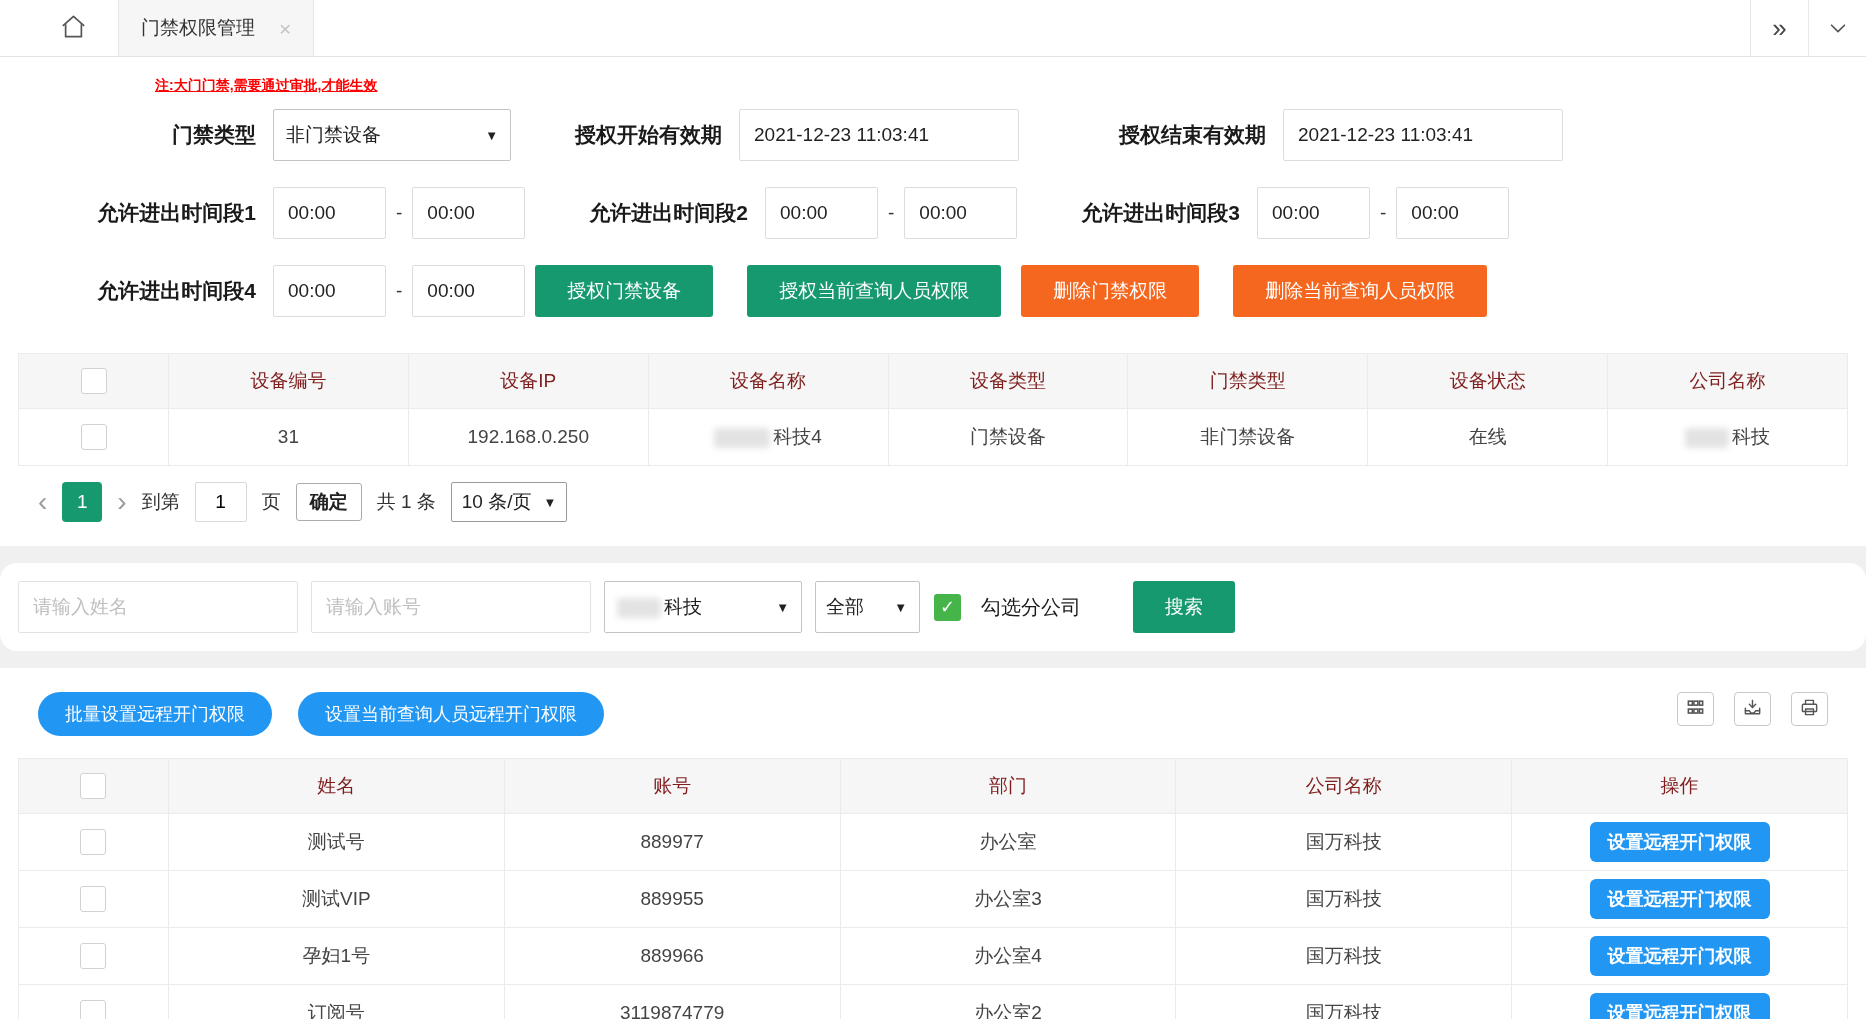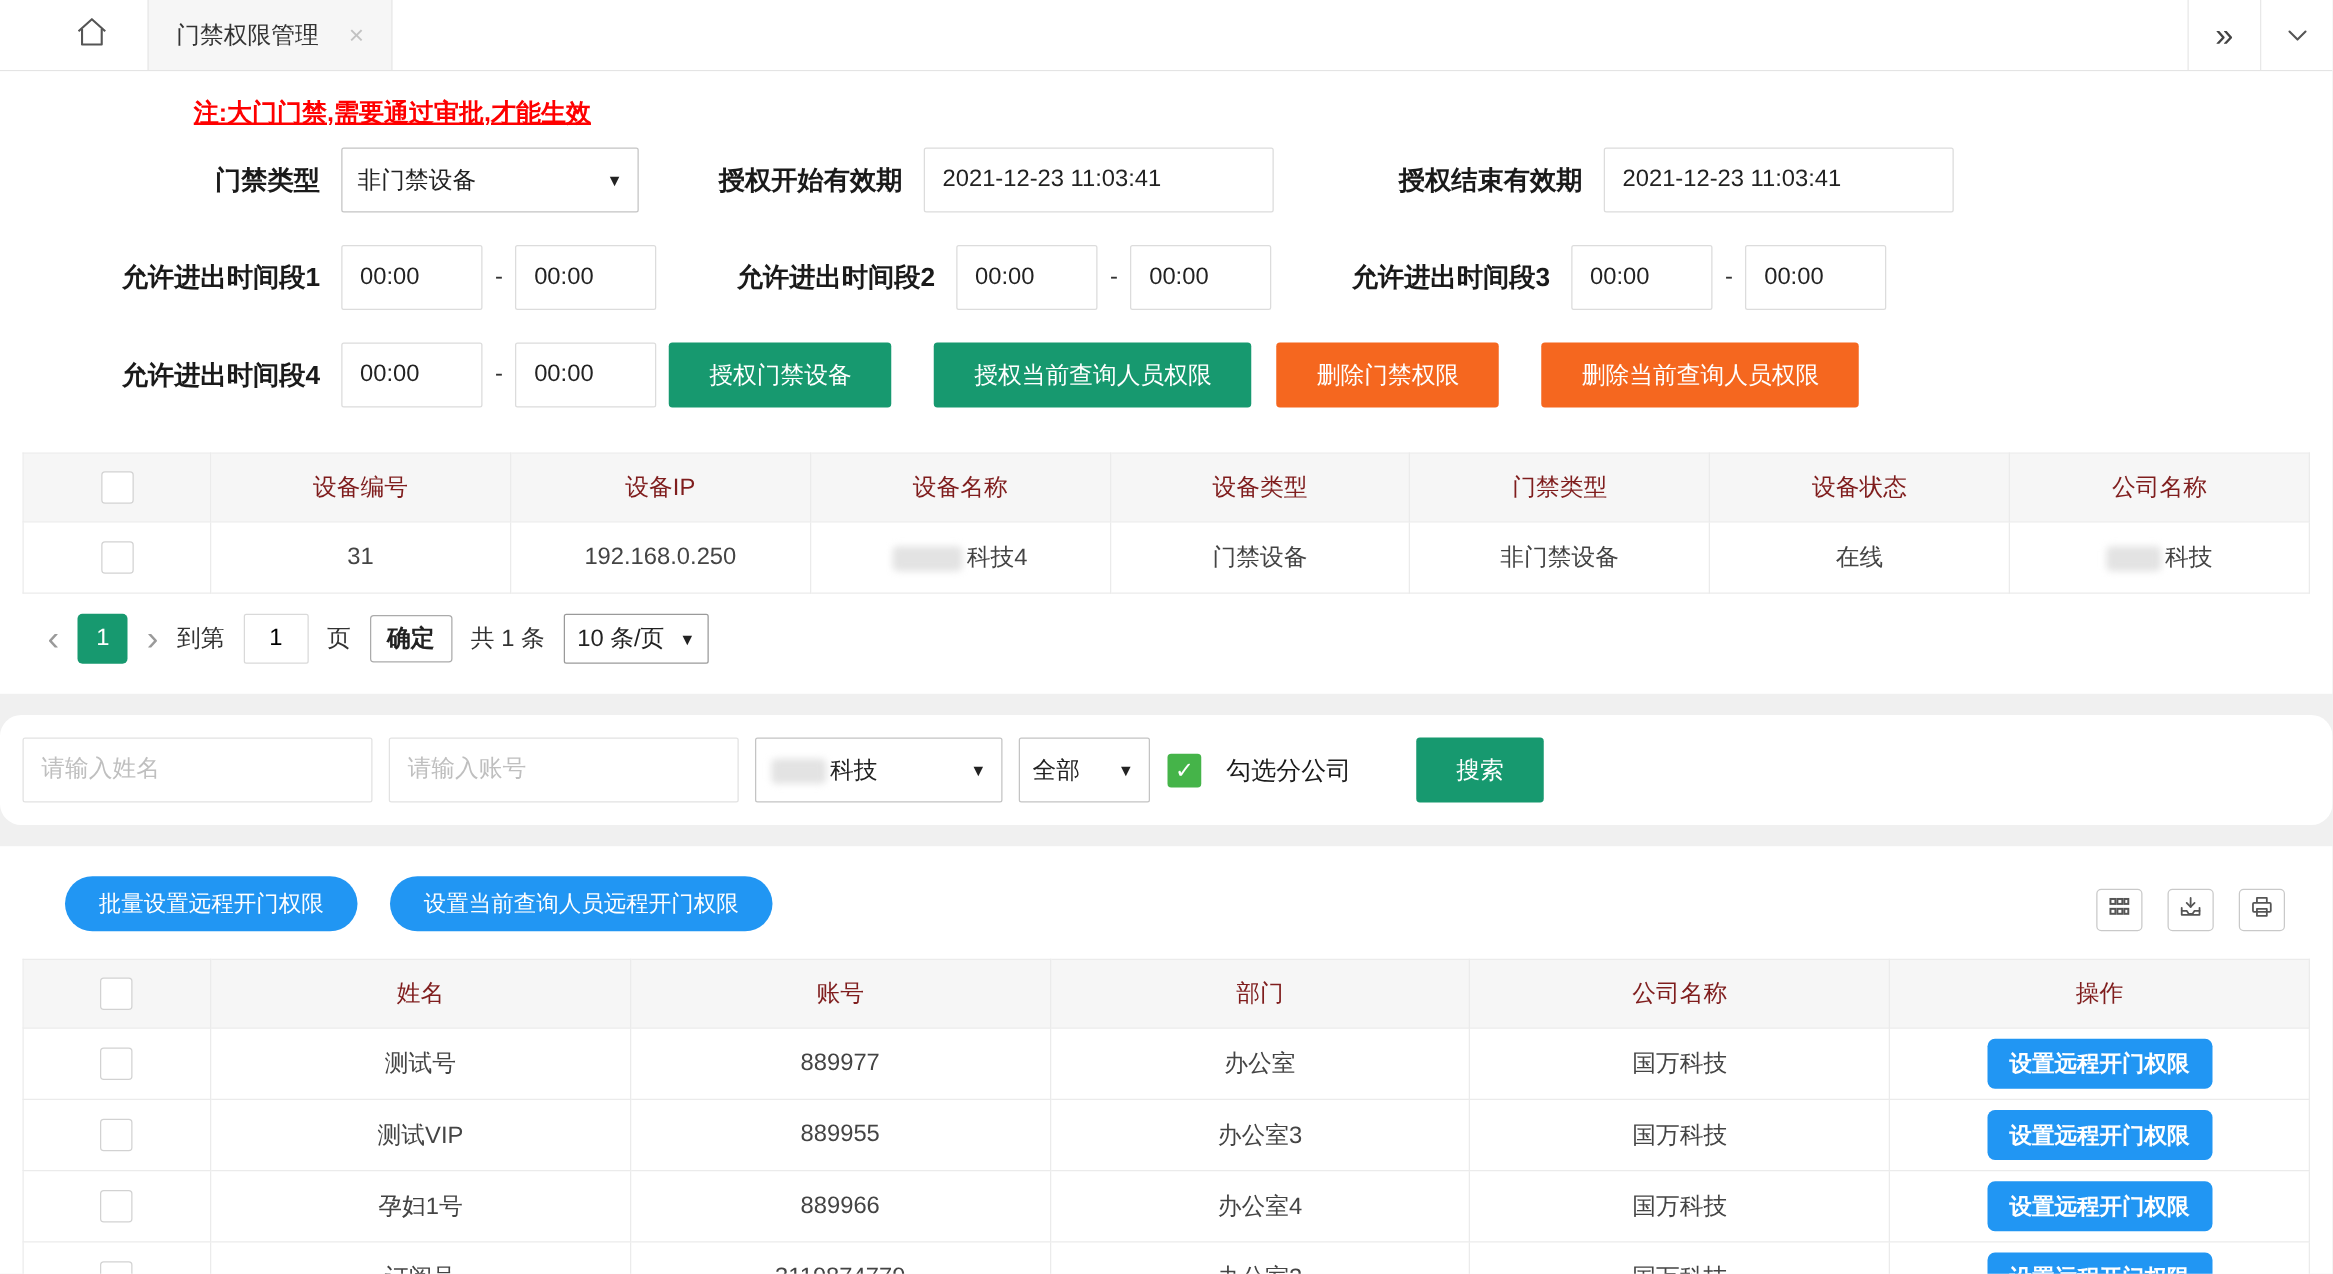--- a/index.html
+++ b/index.html
@@ -22,21 +22,21 @@
     font-size: 19px; color: #333; cursor: pointer;
   }
   .tab-close { color: #c2c2c2; font-size: 21px; line-height: 1; }
   .tabbar-right { margin-left: auto; display: flex; }
   .tb-btn { width: 58px; border-left: 1px solid #e8e8e8; display: flex; align-items: center; justify-content: center; font-size: 26px; color: #444; cursor: pointer; background: #fff; }
   
   .card { background: #fff; }
   .card-form { padding: 12px 0 6px 0; }
   .gap { height: 17px; }
   .note {
-    color: var(--note-red, #ff0000); font-size: 20px; font-weight: bold;
+    color: var(--note-red, #ff0000); font-size: 14px; font-weight: bold;
     text-decoration: underline; margin: 8px 0 14px 155px;
   }
   .form-row { display: flex; align-items: center; margin-bottom: 26px; }
   .flabel { width: 256px; text-align: right; font-size: 21px; font-weight: bold; color: #1a1a1a; flex: 0 0 auto; }
   .flabel.mid { width: auto; margin-left: 64px; }
   .ctl { margin-left: 17px; }
   .sel {
     height: 52px; border: 1px solid #c4c4c4; background: #fff; border-radius: 2px;
     display: inline-flex; align-items: center; justify-content: space-between;
     padding: 0 12px; font-size: 19px; color: #222; cursor: pointer;
@@ -94,21 +94,21 @@
   .search-input::placeholder { color: #bfbfbf; }
   .cb-checked {
     width: 27px; height: 27px; background: var(--check-green, #4caf50); border-radius: 3px;
     color: #fff; display: flex; align-items: center; justify-content: center; font-size: 18px;
     margin-left: 14px; cursor: pointer; flex: 0 0 auto;
   }
   .branch-label { font-size: 20px; color: #1a1a1a; margin-left: 20px; }
   .btn-search { margin-left: 52px; padding: 0 32px; }
   
   .card-person { padding: 24px 0 0 0; }
-  .pill-row { display: flex; align-items: flex-end; padding: 0 38px 22px 52px; }
+  .pill-row { display: flex; align-items: flex-start; padding: 0 38px 22px 38px; }
   .pill {
     height: 44px; border-radius: 22px; background: var(--blue, #2196f3); color: #fff;
     font-size: 18px; padding: 0 27px; border: none; margin-right: 26px; cursor: pointer;
   }
   .icon-btn {
     width: 37px; height: 34px; border: 1px solid #c9c9c9; border-radius: 4px; background: #fff;
     display: flex; align-items: center; justify-content: center; margin-left: 20px; cursor: pointer;
   }
   .icon-btn:first-of-type { margin-left: auto; }
   .btn-action {

